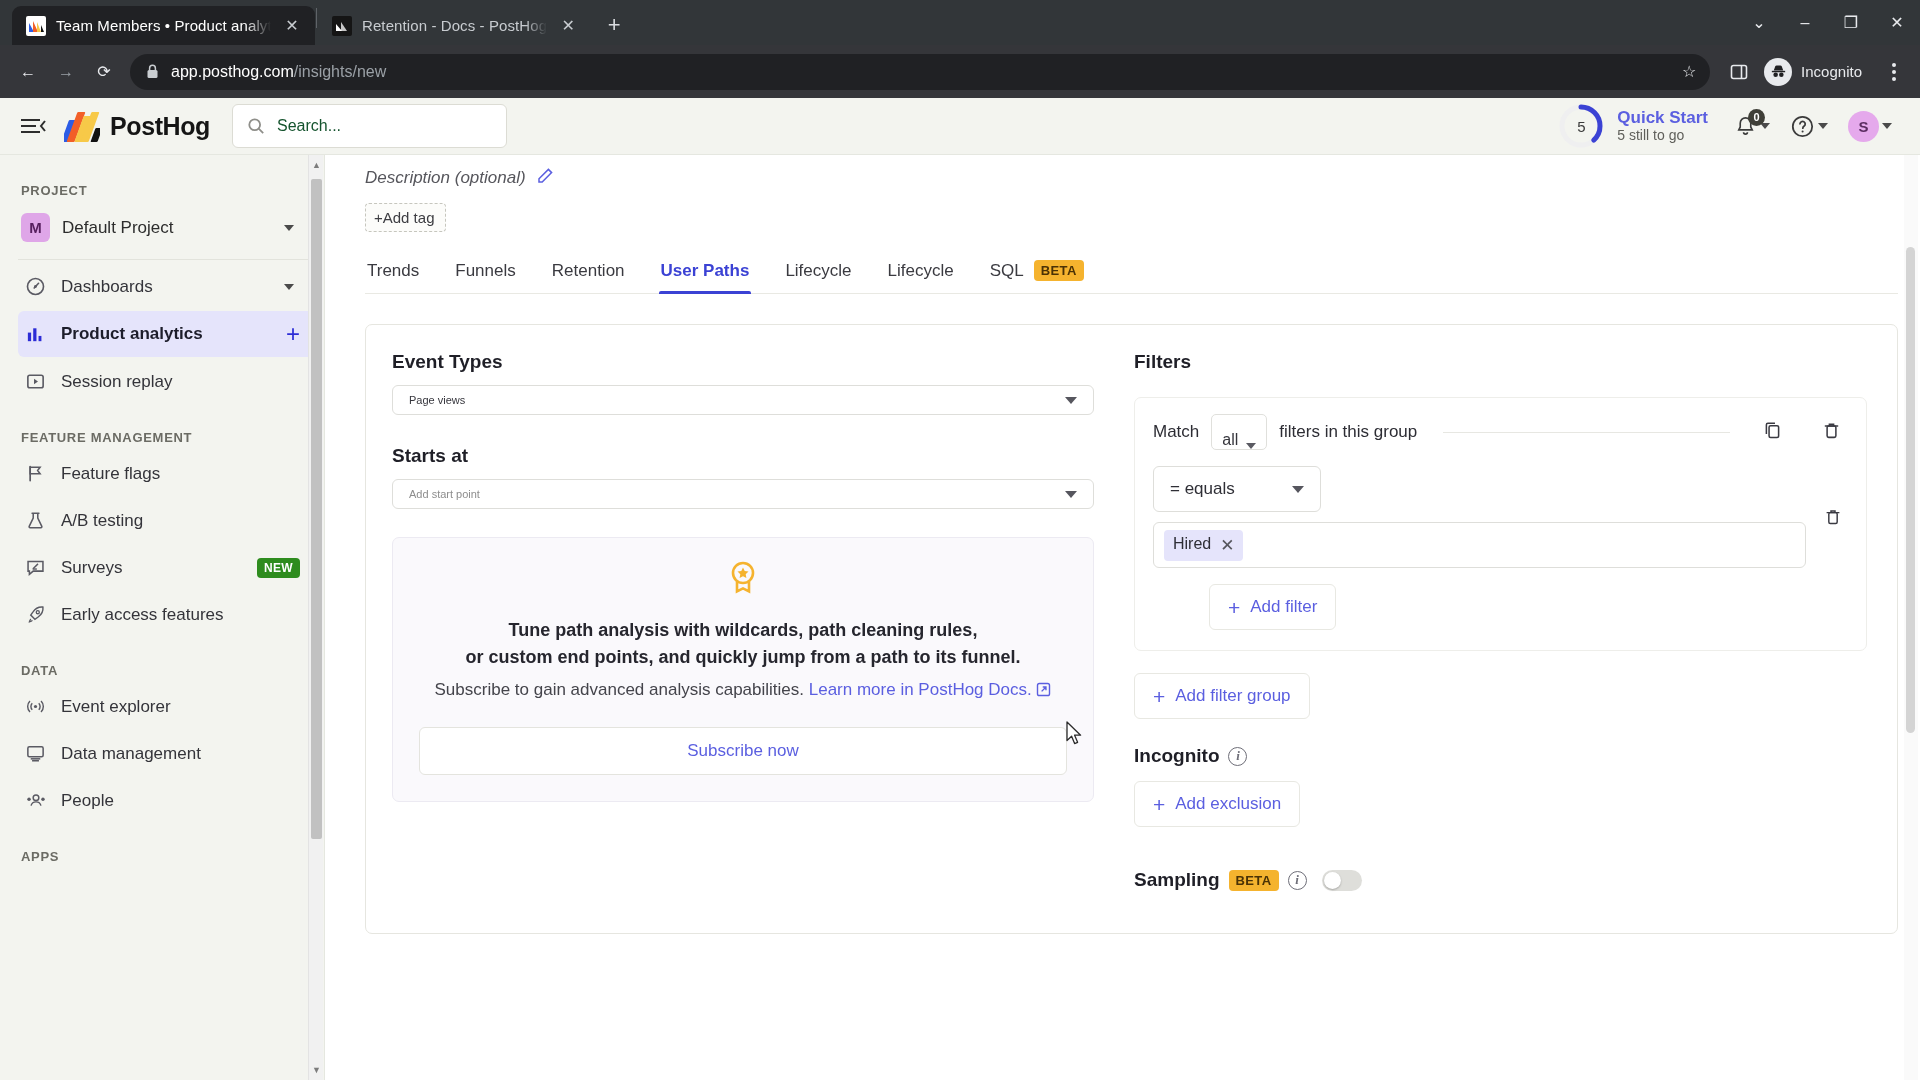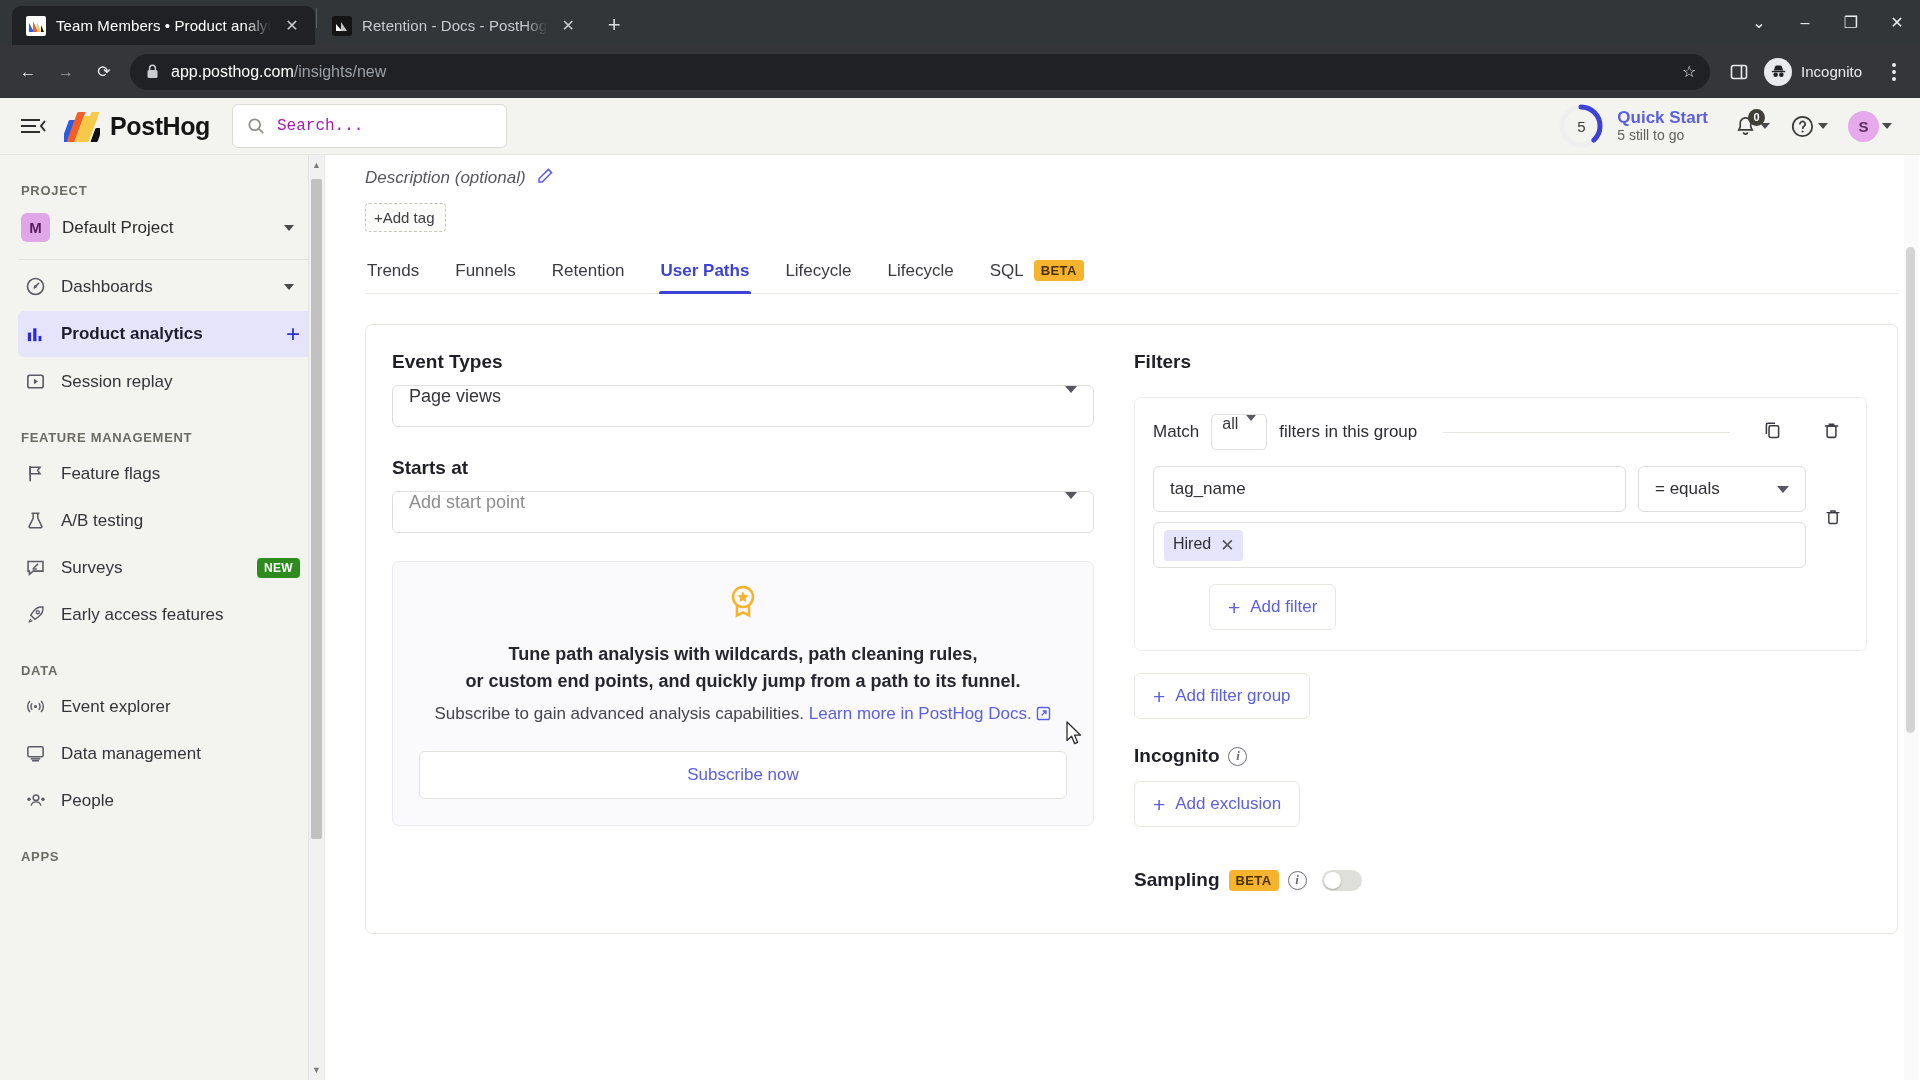--- a/index.html
+++ b/index.html
@@ -74,21 +74,21 @@
   .hamburger { width: 34px; height: 34px; display: flex; align-items: center; justify-content: center; color: #2d2d2d; }
   .brand { display: flex; align-items: center; gap: 10px; }
   .brand-name { font-size: 25px; font-weight: bold; color: #151515; letter-spacing: -.4px; }
   .logo { width: 36px; height: 32px; position: relative; overflow: hidden; }
   .logo i { position: absolute; bottom: 0; width: 8px; transform: skewX(-20deg); border-radius: 1px; }
 
   .searchbox {
     width: 275px; height: 44px; background: #ffffff; border: 1px solid #dcdcd4; border-radius: 6px;
     display: flex; align-items: center; gap: 12px; padding: 0 14px; margin-left: 8px;
   }
-  .searchbox .ph { color: #a21caf; font-size: 16px; font-family: Liberation Mono, monospace; }
+  .searchbox .ph { color: #14532d; font-size: 16px; }
 
   .topbar-right { margin-left: auto; display: flex; align-items: center; gap: 6px; padding-right: 10px;}
   .quickstart { display: flex; align-items: center; gap: 12px; padding: 0 8px; }
   .ring { width: 48px; height: 48px; position: relative; display: flex; align-items: center; justify-content: center; }
   .ring .num { font-size: 15px; color: #3b3b3b; position: relative; z-index: 2; }
   .qs-text .t1 { font-size: 17px; color: #5b5fe0; font-weight: bold; line-height: 1.15; }
   .qs-text .t2 { font-size: 14px; color: #5f5f5a; line-height: 1.2; }
   .icon-btn { display: flex; align-items: center; gap: 3px; padding: 4px 2px; color: #3b3b3b; }
   .badge0 { position: absolute; top: -6px; right: -8px; background: #3f3f38; color: #fff;
     font-size: 11px; width: 17px; height: 17px; border-radius: 50%; display: flex;
@@ -152,22 +152,22 @@
     margin: 30px 0 0 40px; border: 1px solid #e6e6e0; border-radius: 7px; background: #fff;
     display: flex; min-height: 610px;
   }
   .col-left { width: 760px; padding: 26px 32px 26px 26px; flex: none; }
   .col-right { flex: 1; padding: 26px 30px 26px 8px; }
 
   .h-label { font-size: 19px; font-weight: bold; color: #1f1f27; margin-bottom: 12px; }
   .h-label.mt { margin-top: 30px; }
 
   .select {
-    height: 42px; border: 1px solid #dededa; border-radius: 6px; background: #fff;
-    display: flex; padding: 0 16px; font-size: 18px; color: #35353c;
+    height: 30px; border: 1px solid #dededa; border-radius: 6px; background: #fff;
+    display: flex; align-items: center; padding: 0 16px; font-size: 11px; color: #35353c;
   }
   .select .ph2 { color: #8d8d8d; }
   .select .arrow { margin-left: auto; width: 0; height: 0; border-left: 6px solid transparent;
     border-right: 6px solid transparent; border-top: 7px solid #56565e; }
 
   .promo {
     margin-top: 28px; background: #faf9fc; border: 1px solid #eceaf2; border-radius: 7px;
     padding: 22px 26px 26px; text-align: center;
   }
   .ribbon { font-size: 33px; color: #f5b32e; line-height: 1; }
@@ -190,21 +190,21 @@
     background: #fff; box-shadow: 0 1px 2px rgba(0,0,0,.25); display: block; }
   .switch.sm { width: 40px; height: 21px; }
   .switch.sm i { width: 17px; height: 17px; }
 
   .group {
     margin-top: 24px; border: 1px solid #eeeeea; border-radius: 7px; padding: 16px 18px 20px;
   }
   .match-row { display: flex; align-items: center; gap: 12px; }
   .match-row .m-lbl { font-size: 17px; color: #2d2d34; }
   .mini-select { height: 36px; border: 1px solid #e0e0dc; border-radius: 5px; background: #fff;
-    display: flex; align-items: flex-start; gap: 8px; padding: 0 10px; font-size: 16px; color: #35353c; }
+    display: flex; align-items: flex-end; gap: 8px; padding: 0 10px; font-size: 16px; color: #35353c; }
   .mini-select .arrow { width: 0; height: 0; border-left: 5px solid transparent;
     border-right: 5px solid transparent; border-top: 6px solid #5a5a62; }
   .rule { flex: 1; height: 1px; background: #e7e7e2; margin: 0 14px; }
   .g-ico { color: #3a3a42; padding: 0 6px; }
 
   .filt-row { display: flex; align-items: flex-start; gap: 12px; margin-top: 16px; }
   .filt-stack { flex: 1; }
   .field-line { display: flex; gap: 12px; }
   .field {
     height: 46px; border: 1px solid #dededa; border-radius: 6px; background: #fff; display: flex;
@@ -631,21 +631,20 @@
                       <path d="M4.6 6.2h12.8" stroke="#3a3a42" stroke-width="1.6" stroke-linecap="round"></path>
                       <rect x="6.4" y="6.2" width="9.2" height="12" rx="1.6" stroke="#3a3a42" stroke-width="1.6" fill="none"></rect>
                       <path d="M8.8 6.2V4.4h4.4v1.8" stroke="#3a3a42" stroke-width="1.6" fill="none"></path>
                     </svg>
                 </span>
               </div>
 
               <div class="filt-row">
                 <div class="filt-stack">
                   <div class="field-line">
-                    <div class="field key">tag_name</div>
                     <div class="field op">
                       <span>= equals</span>
                       <span class="arrow"></span>
                     </div>
                   </div>
                   <div class="field val">
                     <span class="chip">
                       <span>Hired</span>
                       <span class="x">✕</span>
                     </span>

